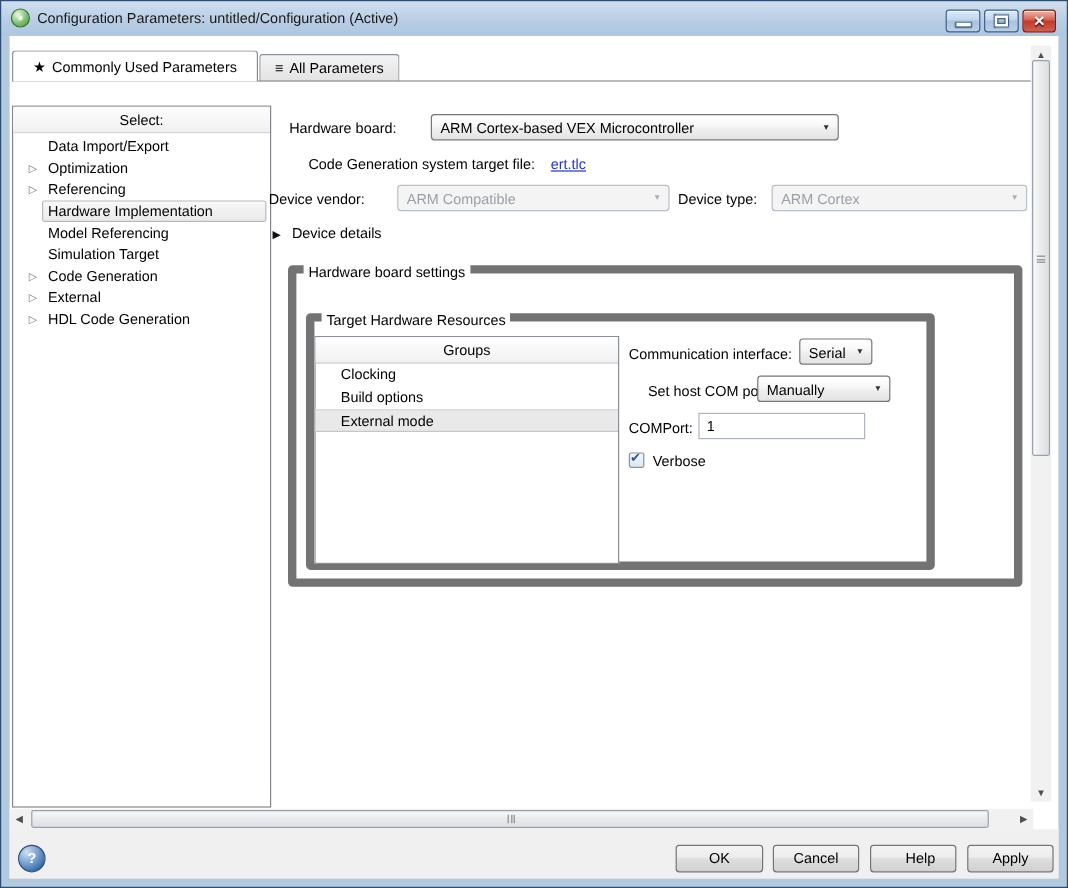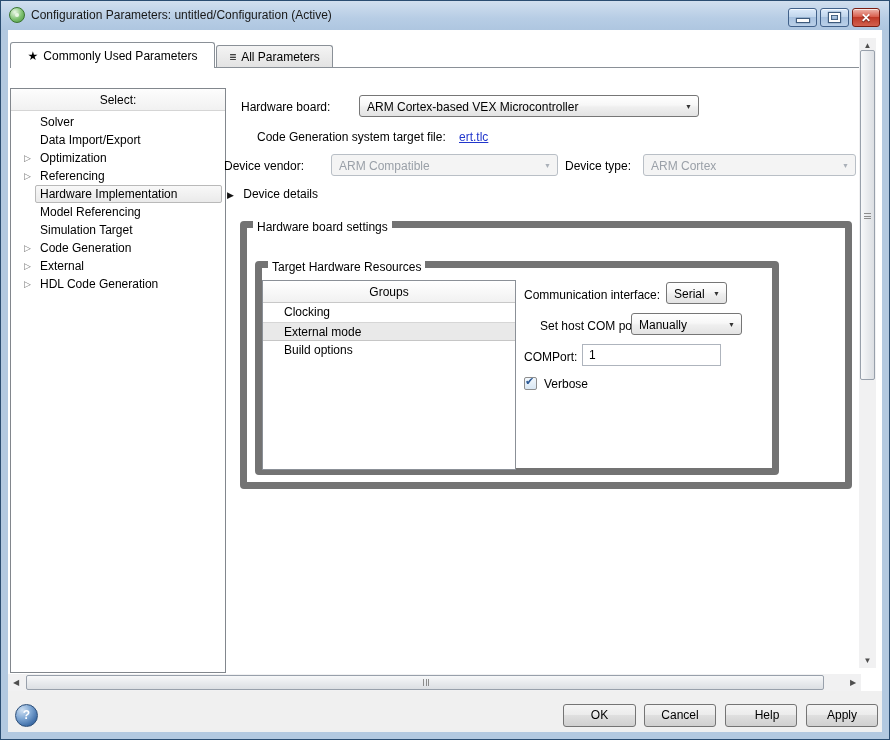--- a/index.html
+++ b/index.html
@@ -151,21 +151,20 @@
   <span class="tab-ic">★</span><span>Commonly Used Parameters</span>
 </div>
 <div class="tab inactive">
   <span class="tab-ic">≡</span><span>All Parameters</span>
 </div>
 <div class="tab-underline"></div>
 
 <div class="tree">
   <div class="tree-header">Select:</div>
   <div class="tree-items">
-    <div class="tree-item"><span class="tlabel">Solver</span></div>
     <div class="tree-item"><span class="tlabel">Data Import/Export</span></div>
     <div class="tree-item"><span class="expander">▷</span><span class="tlabel">Optimization</span></div>
     <div class="tree-item"><span class="expander">▷</span><span class="tlabel">Referencing</span></div>
     <div class="tree-item selected"><span class="tlabel">Hardware Implementation</span></div>
     <div class="tree-item"><span class="tlabel">Model Referencing</span></div>
     <div class="tree-item"><span class="tlabel">Simulation Target</span></div>
     <div class="tree-item"><span class="expander">▷</span><span class="tlabel">Code Generation</span></div>
     <div class="tree-item"><span class="expander">▷</span><span class="tlabel">External</span></div>
     <div class="tree-item"><span class="expander">▷</span><span class="tlabel">HDL Code Generation</span></div>
   </div>
@@ -199,22 +198,22 @@
 <div class="groupbox" style="left:240px; top:221px; width:612px; height:268px;">
   <span class="gb-legend">Hardware board settings</span>
 </div>
 <div class="groupbox" style="left:255px; top:261px; width:524px; height:214px;">
   <span class="gb-legend">Target Hardware Resources</span>
 </div>
 
 <div class="gtable">
   <div class="gtable-header">Groups</div>
   <div class="grow"><span>Clocking</span></div>
+  <div class="grow"><span>Build options</span></div>
   <div class="grow selected"><span>External mode</span></div>
-  <div class="grow"><span>Build options</span></div>
 </div>
 
 <div class="lbl" style="left:524px; top:288px;">Communication interface:</div>
 <div class="combo" style="left:666px; top:282px; width:61px;">
   <span>Serial</span>
   <span class="arrow">▼</span>
 </div>
 
 <div class="lbl" style="left:540px; top:319px;">Set host COM port:</div>
 <div class="combo" style="left:631px; top:313px; width:111px;">

